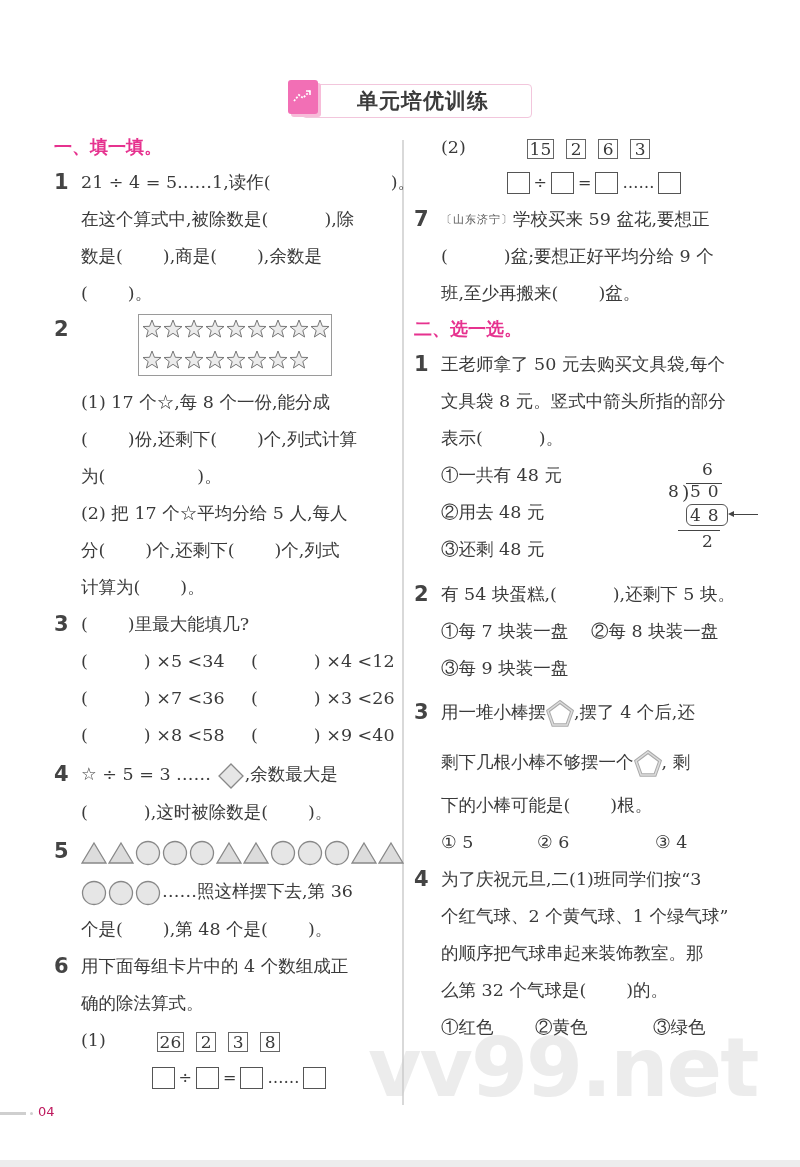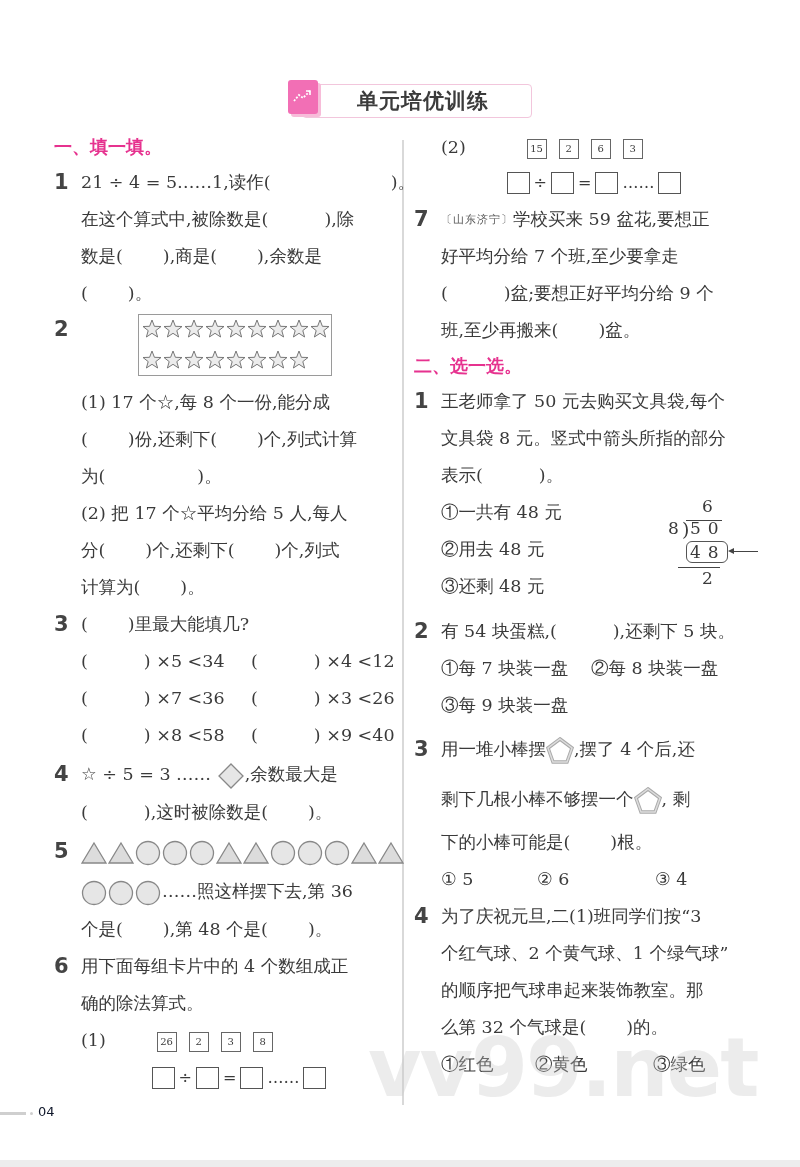--- a/index.html
+++ b/index.html
@@ -39,21 +39,21 @@
 
   .star-box { position: absolute; left: 84px; top: 0; width: 194px; height: 62px; border: 1.5px solid #9a9a9a; }
   .star-row { position: absolute; left: 3px; height: 22px; display: flex; }
   .star-row svg { margin-right: 1px; }
 
   .grid3 { display: grid; grid-template-columns: 170px 170px; }
 
   .shapes { display: inline-flex; align-items: center; vertical-align: middle; }
 
   .cards { display: inline-flex; gap: 12px; vertical-align: middle; }
-  .card { display: inline-block; min-width: 20px; height: 20px; border: 1.3px solid #666; font-size: 10px;
+  .card { display: inline-block; min-width: 20px; height: 20px; border: 1.3px solid #666; font-size: 17px;
     line-height: 18px; text-align: center; padding: 0 2px; }
   .eqn { display: flex; align-items: center; justify-content: center; gap: 4px; height: 37px; }
   .ebox { width: 23px; height: 22px; border: 1.4px solid #555; display: inline-block; }
   .op { font-size: 16px; }
 
   .longdiv { position: absolute; left: 254px; top: 2px; width: 110px; height: 100px; font-size: 17px; }
   .ld-q { position: absolute; left: 34px; top: 0; }
   .ld-div { position: absolute; left: 0; top: 22px; }
   .ld-bar { position: absolute; left: 18px; top: 24px; width: 36px; height: 1.3px; background: #444; }
   .ld-brk { position: absolute; left: 14px; top: 22px; font-size: 19px; }
@@ -66,21 +66,21 @@
   .ld-line2 { position: absolute; left: 10px; top: 71px; width: 42px; height: 1.3px; background: #444; }
   .ld-r { position: absolute; left: 34px; top: 72px; }
 
   .pent { display: inline-block; vertical-align: middle; }
 
   .source-tag { font-size: 11px; color: #555; letter-spacing: 1px; vertical-align: 2px; }
 
   .footer-line { position: absolute; left: 0; top: 1112px; width: 26px; height: 3px; background: #cfcfcf; }
   .footer-dot { position: absolute; left: 30px; top: 1112px; width: 3px; height: 3px; background: #cfcfcf; border-radius: 50%; }
   .page-num { position: absolute; left: 38px; top: 1104px; font-family: "DejaVu Sans", "Liberation Sans", sans-serif;
-    font-size: 13px; color: #0f172a; }
+    font-size: 13px; color: #be185d; }
   .bottom-edge { position: absolute; left: 0; top: 1160px; width: 800px; height: 7px; background: #ededed; }
 
   .watermark { position: absolute; left: 368px; top: 1020px; font-family: "DejaVu Sans", "Liberation Sans", sans-serif;
     font-size: 82px; font-weight: bold; color: rgba(200,200,200,0.35); letter-spacing: -2px; pointer-events: none; }
 </style>
 </head>
 <body>
 
 <div class="page">
 
@@ -328,21 +328,20 @@
       <span class="ebox"></span>
       <span class="op">……</span>
       <span class="ebox"></span>
     </div>
 
     <div>
       <div class="line ind">
         <span class="qnum">7</span>
         <span class="source-tag">〔山东济宁〕</span><span>学校买来 59 盆花,要想正</span>
       </div>
-      <div class="line ind"><span>好平均分给 7 个班,至少要拿走</span></div>
       <div class="line ind">
         <span>(</span><span class="blank w2"></span><span>)盆;要想正好平均分给 9 个</span>
       </div>
       <div class="line ind">
         <span>班,至少再搬来(</span><span class="blank w1"></span><span>)盆。</span>
       </div>
     </div>
 
     <div class="section-title">二、选一选。</div>
 

